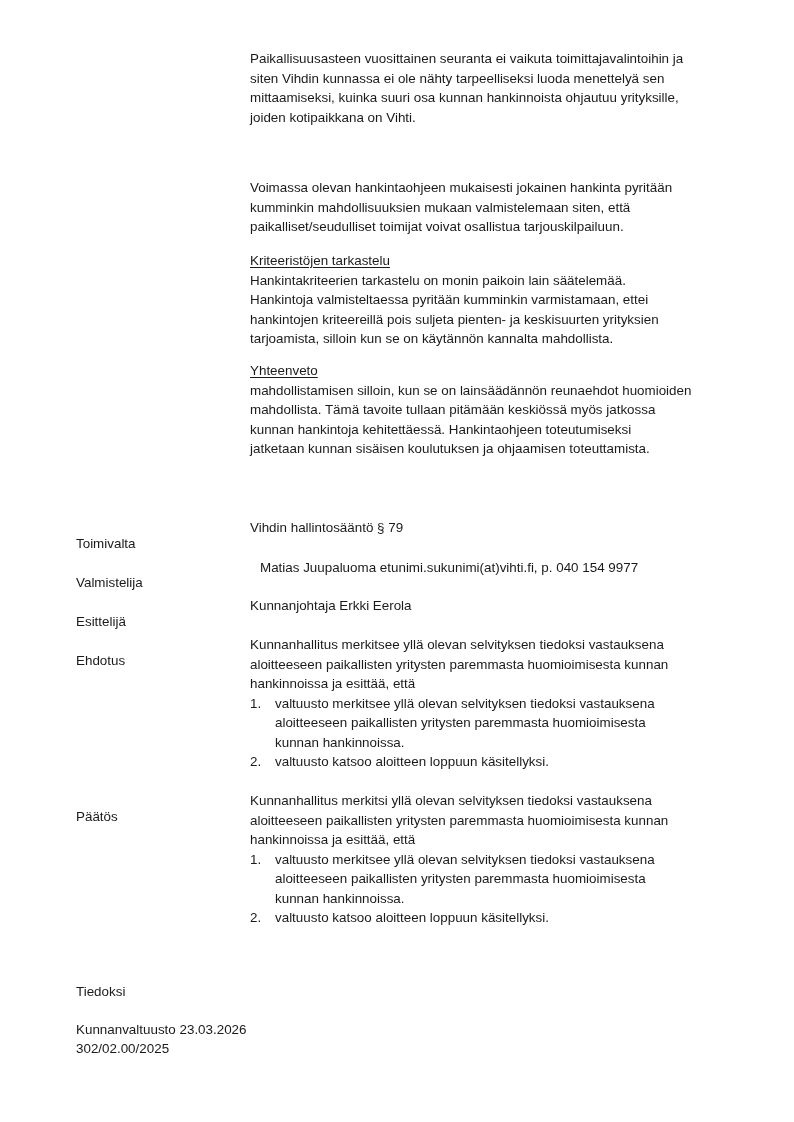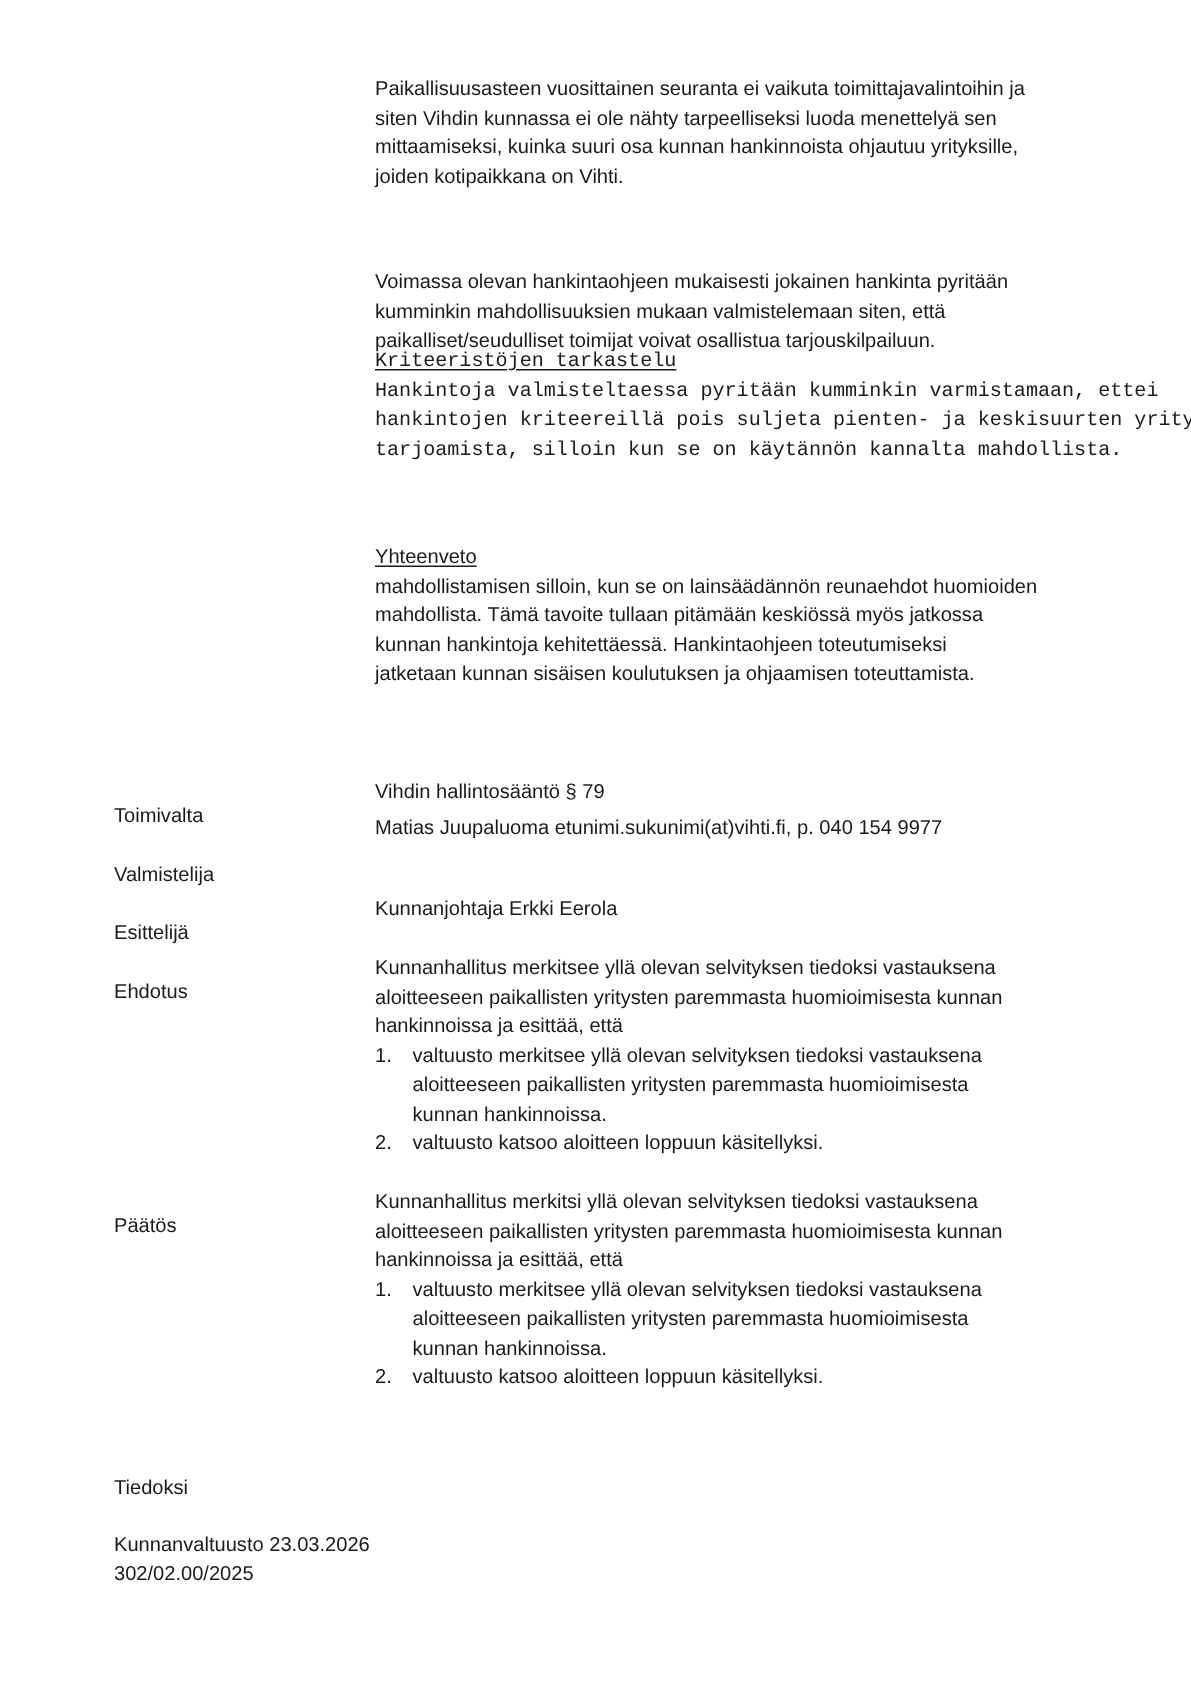--- a/index.html
+++ b/index.html
@@ -28,40 +28,41 @@
     <div class="line">mittaamiseksi, kuinka suuri osa kunnan hankinnoista ohjautuu yrityksille,</div>
     <div class="line">joiden kotipaikkana on Vihti.</div>
   </div>
 
   <div class="body-col" style="top:166px;margin-top:12px;">
     <div class="line">Voimassa olevan hankintaohjeen mukaisesti jokainen hankinta pyritään</div>
     <div class="line">kumminkin  mahdollisuuksien mukaan valmistelemaan siten, että</div>
     <div class="line">paikalliset/seudulliset toimijat voivat osallistua tarjouskilpailuun.</div>
   </div>
 
-  <div class="body-col" style="top:232px;font-family:Liberation Mono, monospace;">
+  <div class="body-col" style="top:251px;">
     <div class="line heading">Kriteeristöjen tarkastelu</div>
+    <div class="line">Hankintakriteerien tarkastelu on monin paikoin lain säätelemää.</div>
     <div class="line">Hankintoja valmisteltaessa pyritään kumminkin  varmistamaan, ettei</div>
     <div class="line">hankintojen kriteereillä pois suljeta pienten- ja keskisuurten yrityksien</div>
     <div class="line">tarjoamista, silloin kun se on käytännön kannalta mahdollista.</div>
   </div>
 
   <div class="body-col" style="top:361px;">
     <div class="line heading">Yhteenveto</div>
     <div class="line">mahdollistamisen silloin, kun se on lainsäädännön reunaehdot huomioiden</div>
     <div class="line">mahdollista. Tämä tavoite tullaan pitämään keskiössä myös jatkossa</div>
     <div class="line">kunnan hankintoja kehitettäessä. Hankintaohjeen toteutumiseksi</div>
     <div class="line">jatketaan kunnan sisäisen koulutuksen  ja ohjaamisen toteuttamista.</div>
   </div>
 
   <div class="label-col line" style="top:518px;">Toimivalta</div>
   <div class="body-col line" style="top:518px;">Vihdin hallintosääntö § 79</div>
 
   <div class="label-col line" style="top:557px;">Valmistelija</div>
-  <div class="body-col line" style="top:542px;">Matias Juupaluoma   etunimi.sukunimi(at)vihti.fi, p. 040 154 9977</div>
+  <div class="body-col line" style="top:558px;margin-left:10px;">Matias Juupaluoma   etunimi.sukunimi(at)vihti.fi, p. 040 154 9977</div>
 
   <div class="label-col line" style="top:596px;">Esittelijä</div>
   <div class="body-col line" style="top:596px;">Kunnanjohtaja  Erkki Eerola</div>
 
   <div class="label-col line" style="top:635px;">Ehdotus</div>
   <div class="body-col" style="top:635px;">
     <div class="line">Kunnanhallitus  merkitsee yllä olevan selvityksen tiedoksi vastauksena</div>
     <div class="line">aloitteeseen paikallisten yritysten paremmasta huomioimisesta kunnan</div>
     <div class="line">hankinnoissa ja esittää, että</div>
     <ul class="list">

